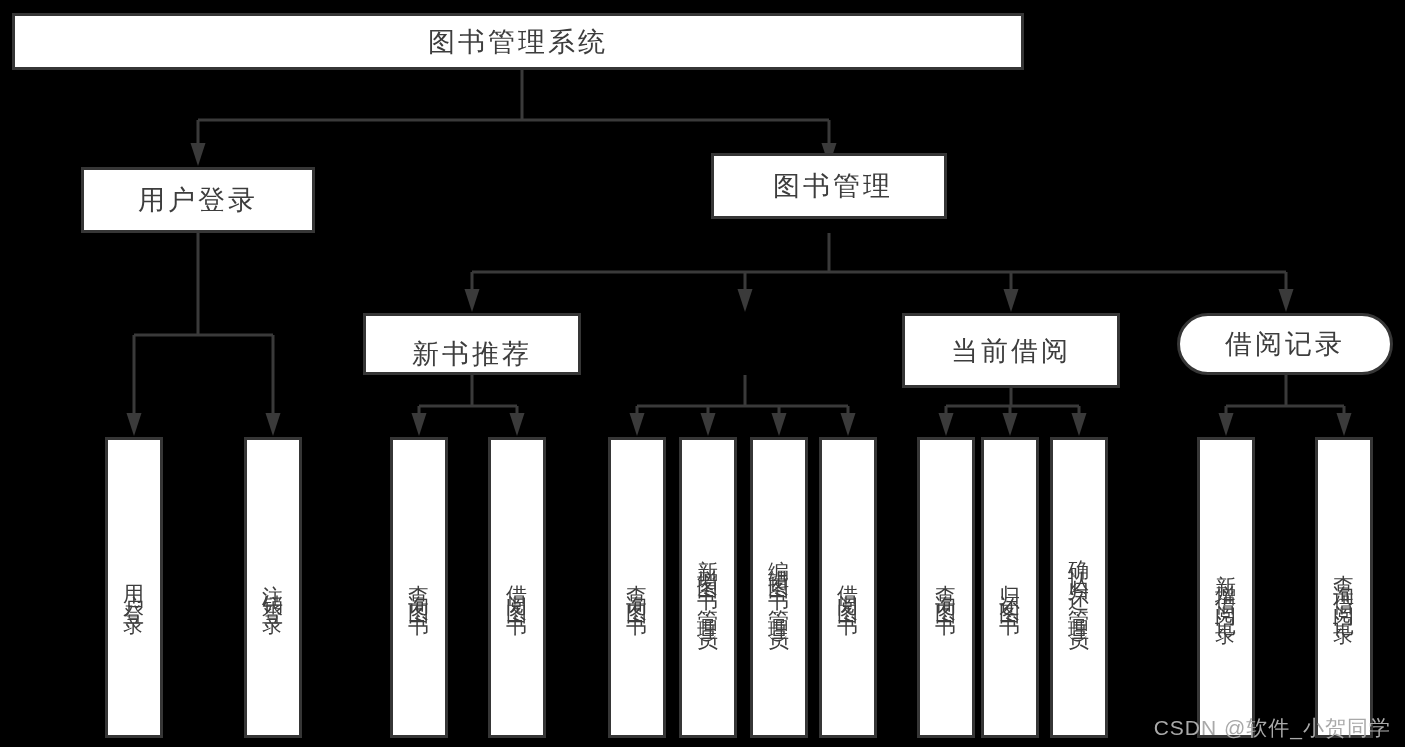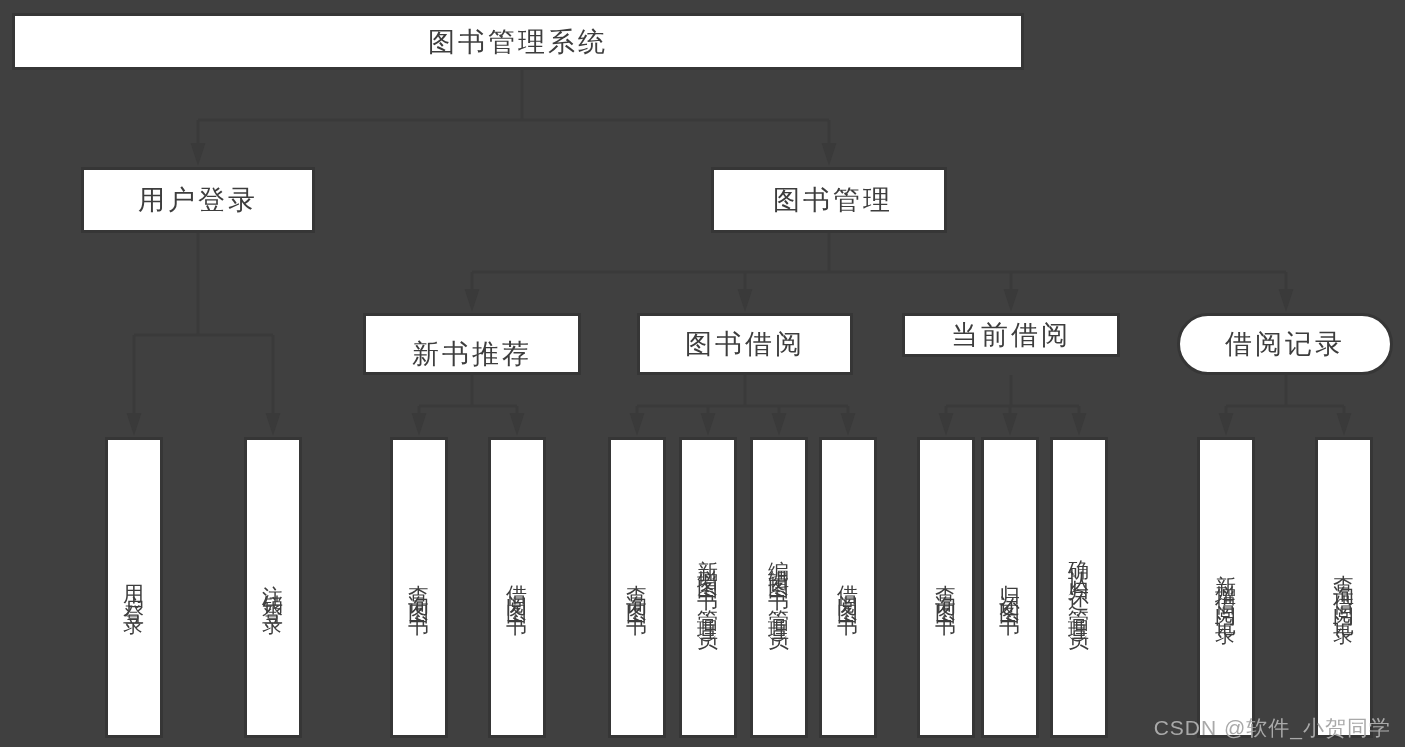--- a/index.html
+++ b/index.html
@@ -1,20 +1,20 @@
 <!DOCTYPE html>
 <html><head>
 <meta charset="utf-8">
 <style>
   html, body { margin: 0; padding: 0; background: #ffffff; }
   #stage {
     position: relative;
     width: 1405px;
     height: 747px;
-    background: #404040;
+    background: #000000;
     font-family: "Liberation Sans", "DejaVu Sans", sans-serif;
     overflow: hidden;
   }
   #connectors {
     position: absolute;
     left: 0; top: 0;
     width: 1405px; height: 747px;
   }
   .hbox {
     position: absolute;
@@ -56,24 +56,24 @@
     top: 714px;
     font-size: 21px;
     color: #a9a9a9;
     letter-spacing: 1px;
     z-index: 5;
     white-space: nowrap;
   }
   
   #root-node        { left: 12px;   top: 13px;  width: 1012px; height: 57px; }
   #node-user-login  { left: 81px;   top: 167px; width: 234px;  height: 66px; }
-  #node-book-mgmt   { left: 711px;  top: 167px; width: 236px;  height: 66px; padding-left: 8px; }
+  #node-book-mgmt   { left: 711px;  top: 153px; width: 236px;  height: 66px; padding-left: 8px; }
   #node-new-book    { left: 363px;  top: 313px; width: 218px;  height: 62px; align-items: flex-end; }
   #node-book-borrow { left: 637px;  top: 313px; width: 216px;  height: 62px; }
-  #node-cur-borrow  { left: 902px;  top: 313px; width: 218px;  height: 44px; }
+  #node-cur-borrow  { left: 902px;  top: 313px; width: 218px;  height: 75px; }
   #node-rec-borrow  { left: 1177px; top: 313px; width: 216px;  height: 62px; border-radius: 31px; }
   #leaf-a1 { left: 105px; }
   #leaf-a2 { left: 244px; }
   #leaf-b1 { left: 390px; }
   #leaf-b2 { left: 488px; }
   #leaf-c1 { left: 608px; }
   #leaf-c2 { left: 679px; }
   #leaf-c3 { left: 750px; }
   #leaf-c4 { left: 819px; }
   #leaf-d1 { left: 917px; }
@@ -127,23 +127,20 @@
   <div class="hbox" id="node-user-login">
     <span>用户登录</span>
   </div>
   <div class="hbox" id="node-book-mgmt">
     <span>图书管理</span>
   </div>
 
   <div class="hbox" id="node-new-book">
     <span>新书推荐</span>
   </div>
-  <div class="hbox" id="node-book-borrow">
-    <span>图书借阅</span>
-  </div>
   <div class="hbox" id="node-cur-borrow">
     <span>当前借阅</span>
   </div>
   <div class="hbox" id="node-rec-borrow">
     <span>借阅记录</span>
   </div>
 
   <div class="vbox" id="leaf-a1">
     <span class="vtext">用户登录</span>
   </div>

